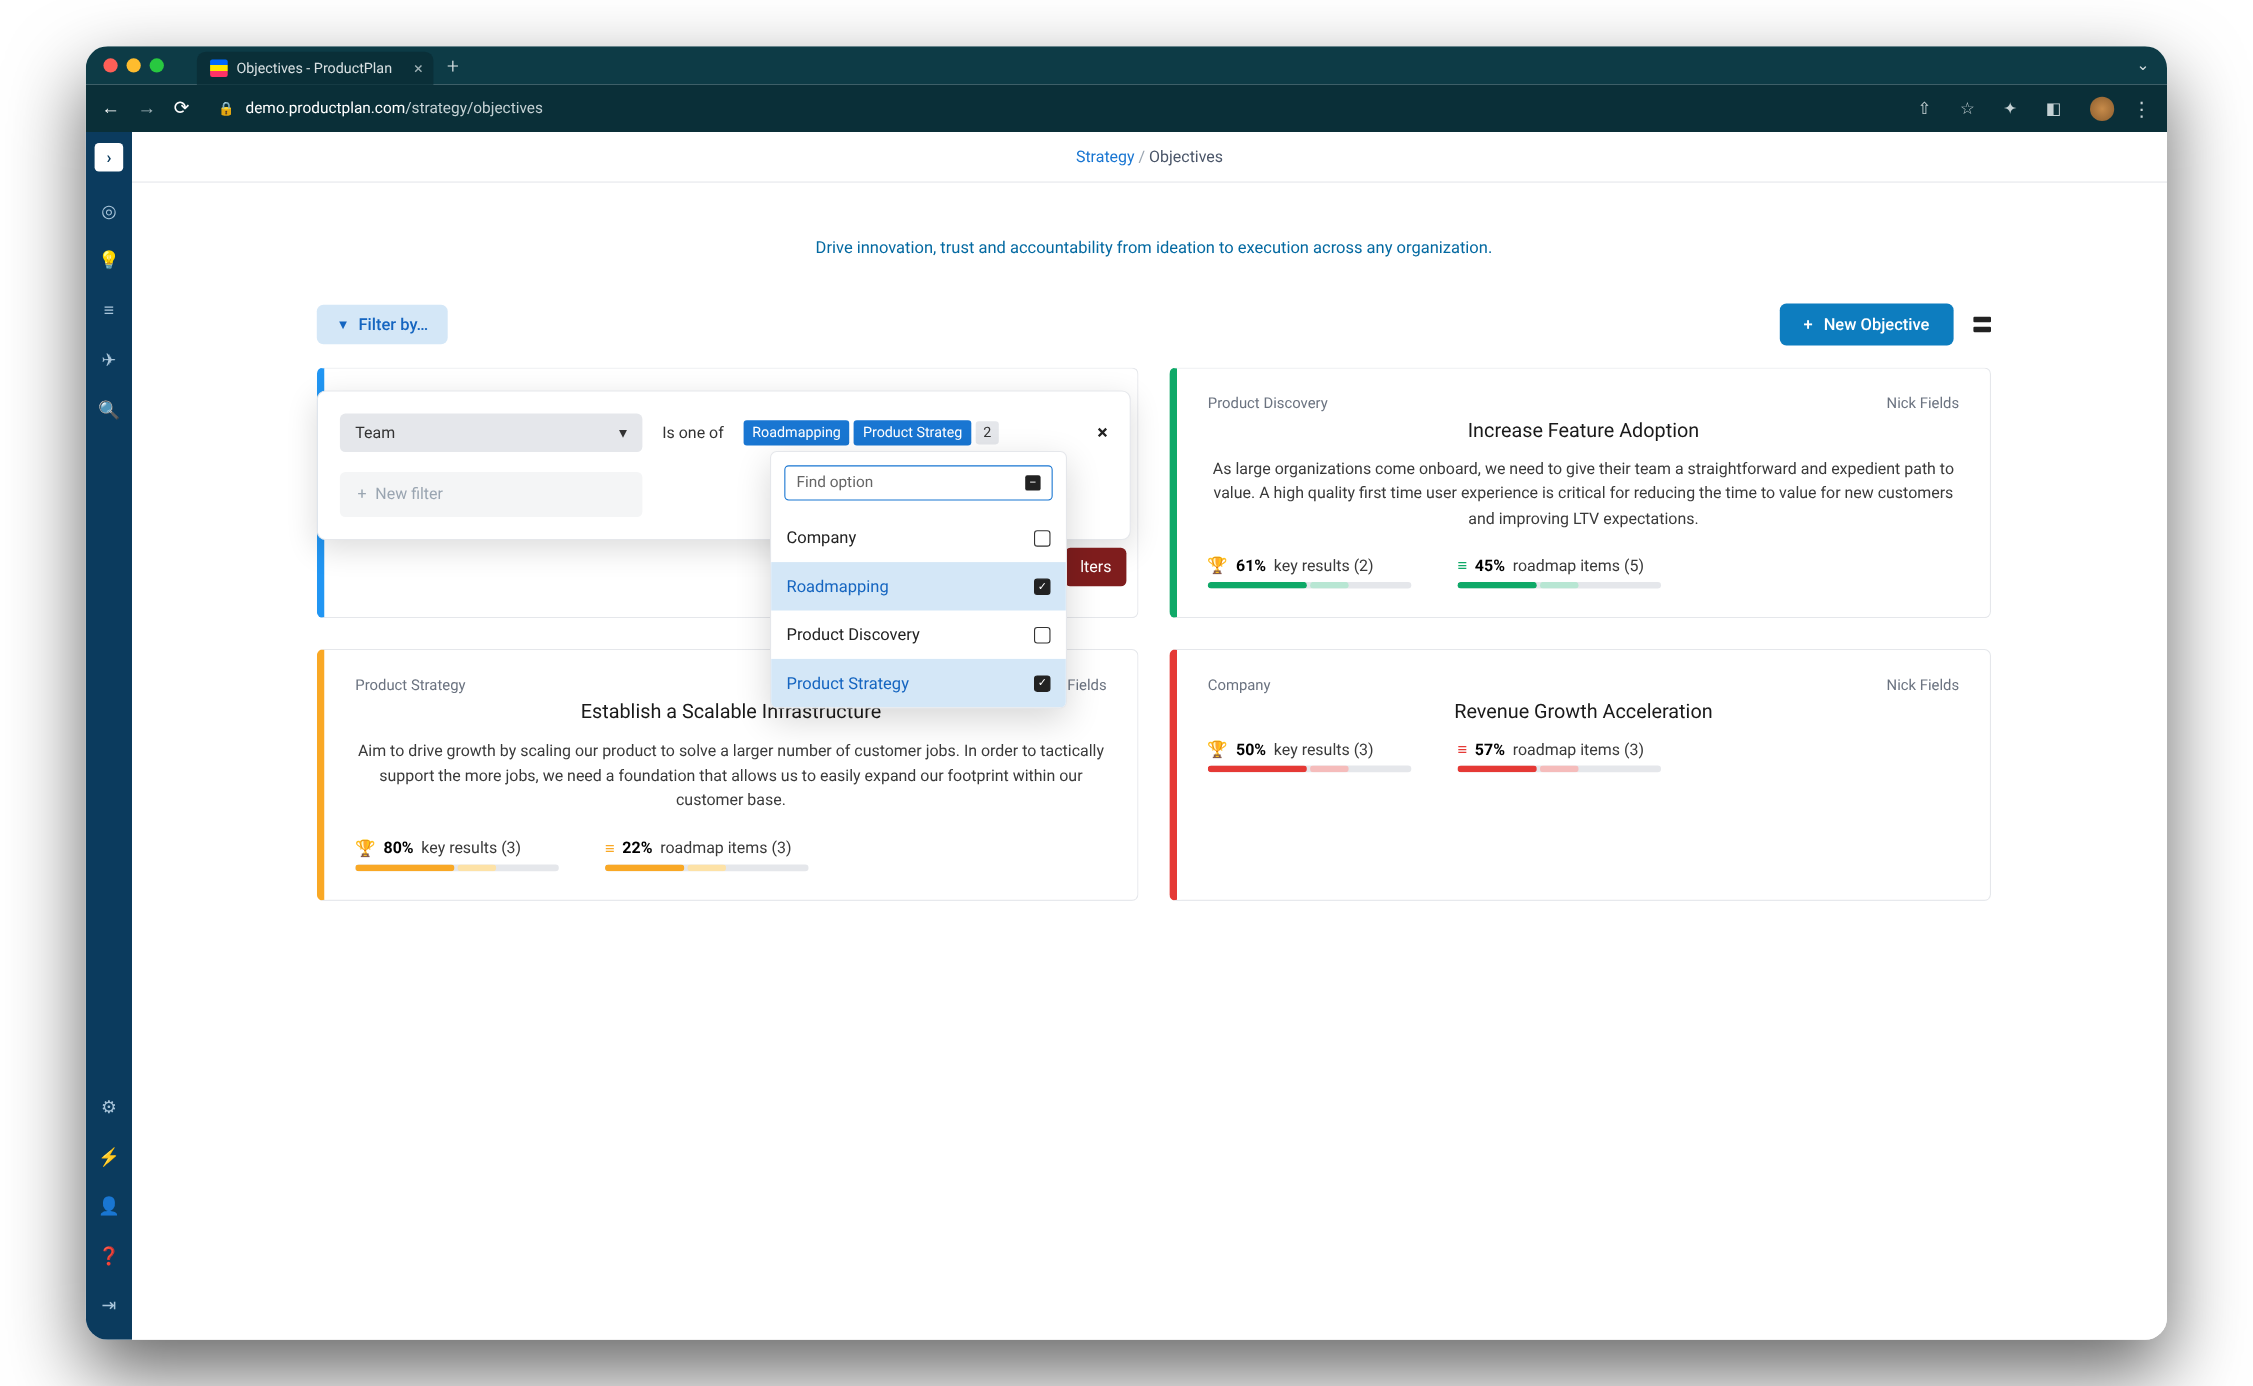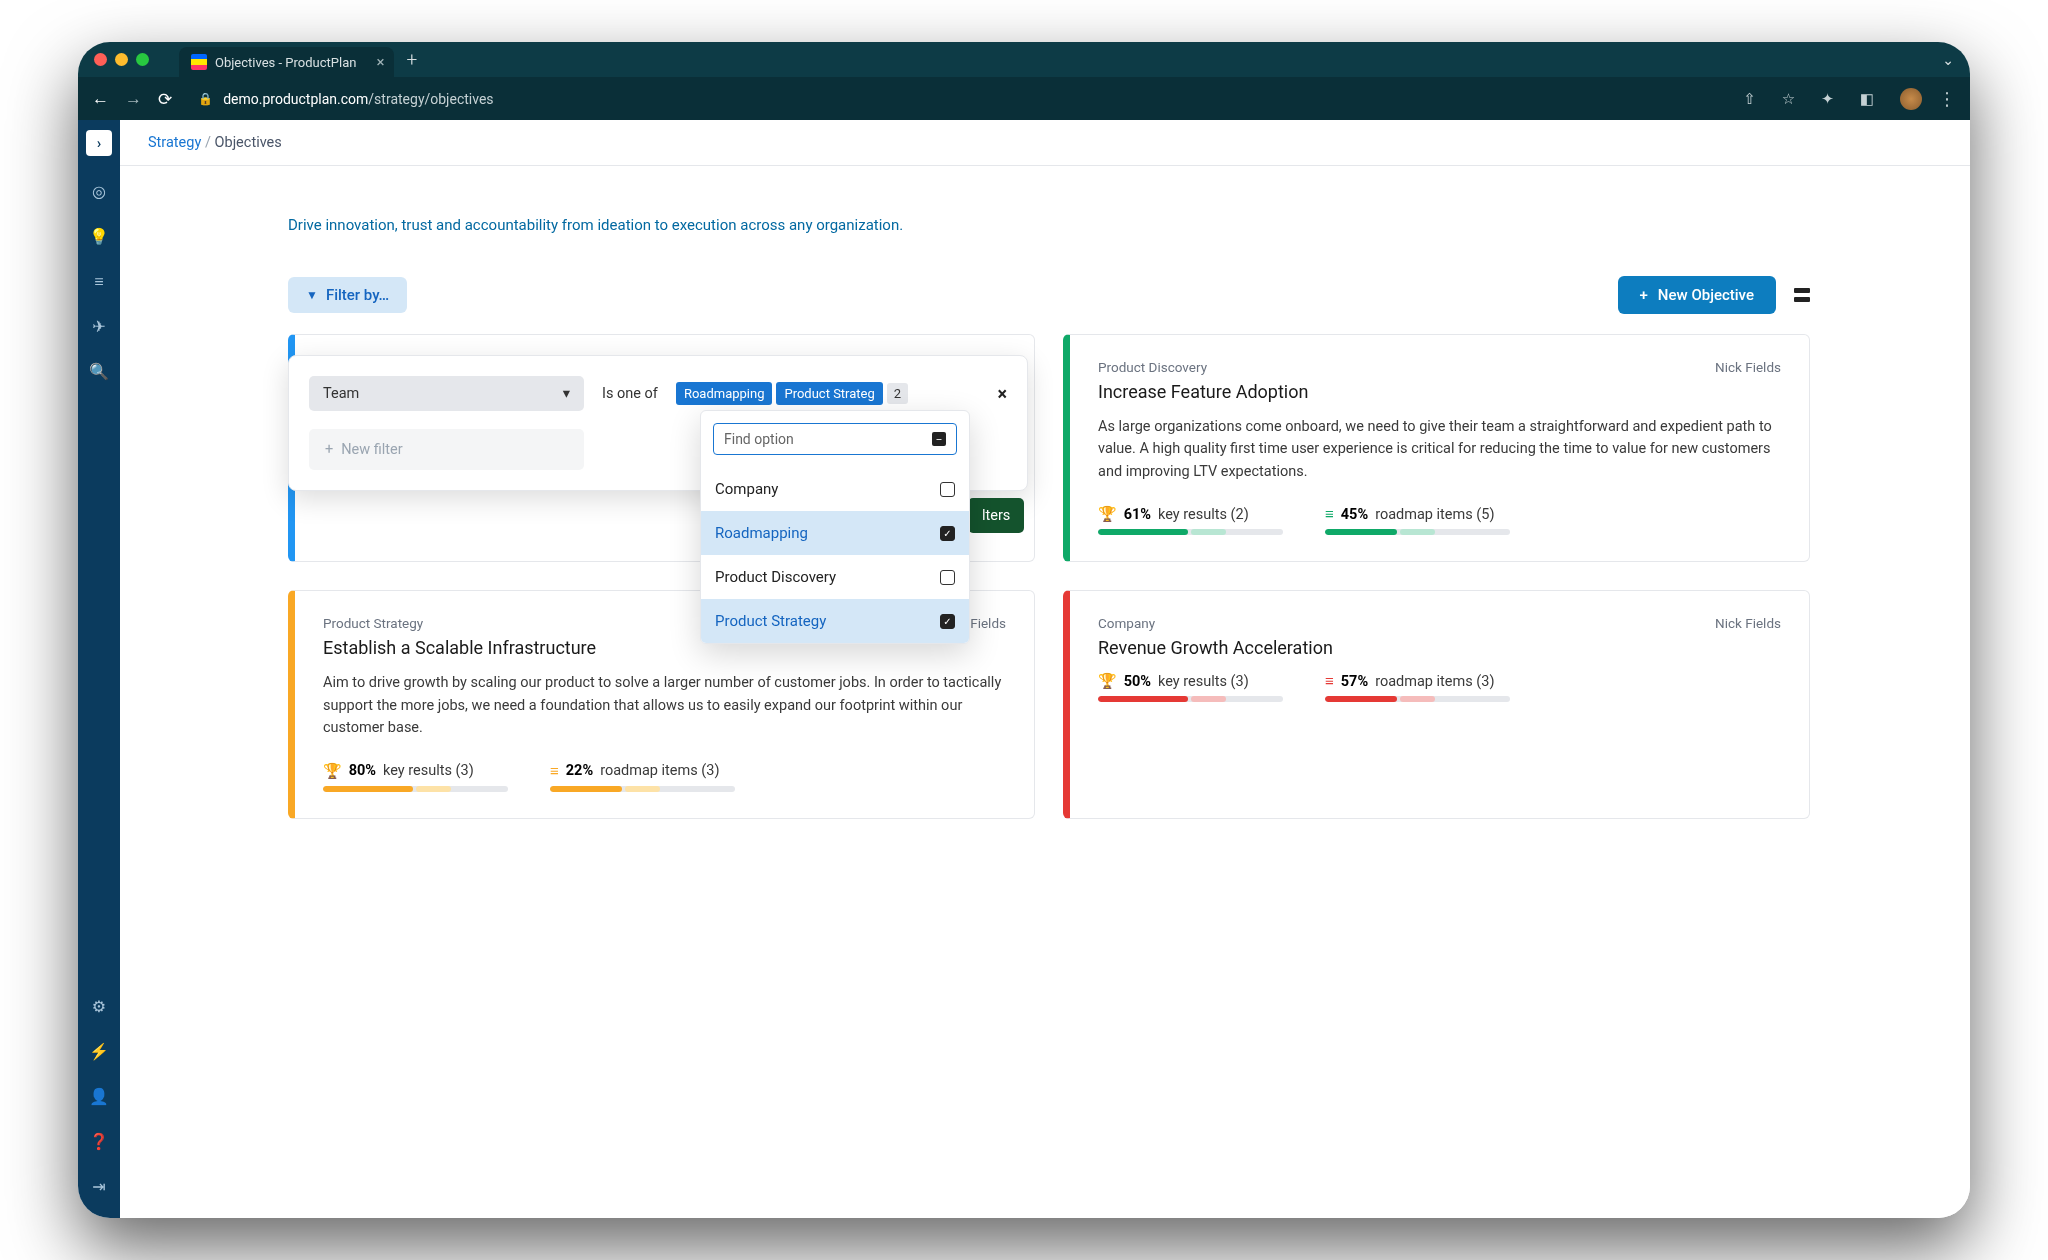--- a/index.html
+++ b/index.html
@@ -1,19 +1,19 @@
 <!DOCTYPE html>
 <html><head>
   <meta charset="utf-8">
   <style>
     * { box-sizing: border-box; margin: 0; padding: 0; }
     body { font-family: -apple-system, BlinkMacSystemFont, 'Segoe UI', Roboto, sans-serif; background: #fff; overflow: hidden; }
     
     .window { width: 2048px; height: 1260px; position: relative; }
-    .inner-frame { position: absolute; left: 78px; top: 42px; right: 78px; bottom: 42px; border-radius: 32px; overflow: hidden; box-shadow: 0 30px 70px rgba(0,0,0,0.6); background: #fff; }
+    .inner-frame { position: absolute; left: 78px; top: 42px; right: 78px; bottom: 42px; border-radius: 20px; overflow: hidden; box-shadow: 0 30px 70px rgba(0,0,0,0.6); background: #fff; }
 
     
     .browser-chrome { background: #0d3b46; height: 35px; display: flex; align-items: center; padding: 0 16px; }
     .traffic-lights { display: flex; gap: 8px; }
     .tl { width: 13px; height: 13px; border-radius: 50%; }
     .tl-red { background: #ff5f57; }
     .tl-yellow { background: #febc2e; }
     .tl-green { background: #28c840; }
     .browser-tab { margin-left: 30px; background: #0a2f38; border-radius: 8px 8px 0 0; padding: 7px 38px 7px 12px; display: flex; align-items: center; gap: 8px; color: #d8e0e2; font-size: 13px; position: relative; height: 30px; align-self: flex-end; }
     .tab-favicon { width: 16px; height: 16px; background: linear-gradient(180deg, #0066ff 33%, #ffe600 33% 66%, #ff3366 66%); border-radius: 2px; }
@@ -32,21 +32,21 @@
     .dots-vert { color: #c5d1d4; font-size: 18px; }
 
     
     .app { display: flex; height: calc(100% - 78px); }
     .sidebar { width: 42px; background: #0b3b5e; display: flex; flex-direction: column; align-items: center; padding-top: 10px; gap: 0; }
     .sidebar-top { display:flex; flex-direction: column; gap: 26px; align-items: center; }
     .sidebar-toggle { width: 26px; height: 26px; background: #fff; border-radius: 4px; display: flex; align-items: center; justify-content: center; color: #0b3b5e; font-size: 15px; font-weight: bold; }
     .sb-icon { color: #a9c5da; font-size: 16px; }
     .sidebar-bottom { margin-top: auto; display:flex; flex-direction: column; gap: 26px; align-items: center; padding-bottom: 22px; }
 
-    .main { flex: 1; background: #fff; overflow: hidden; position: relative; }
+    .main { flex: 1; background: #fff; overflow: hidden; position: relative; text-align: center; }
     .breadcrumb { padding: 14px 28px; border-bottom: 1px solid #e5e7eb; font-size: 14.5px; }
     .breadcrumb .bc-link { color: #1976d2; }
     .breadcrumb .bc-sep { color: #9aa5b1; }
     .breadcrumb .bc-cur { color: #4a5568; }
 
     .content { padding: 32px 160px 0 168px; position: relative; }
     .page-title { font-size: 30px; font-weight: 700; color: #1a1a1a; letter-spacing: -0.3px; }
     .page-sub { margin-top: 18px; font-size: 15px; color: #0369a1; }
 
     .controls { margin-top: 42px; display: flex; align-items: center; gap: 12px; }
@@ -93,21 +93,21 @@
     .new-filter { margin-top: 18px; background:#f4f5f6; border-radius:5px; padding: 12px 16px; width: 275px; color:#9aa5b1; font-size: 14.5px; display:flex; gap:8px; }
 
     .option-popover { position: absolute; left: 580px; top: 290px; width: 270px; background:#fff; border:1px solid #e5e7eb; border-radius: 6px; box-shadow: 0 10px 32px rgba(0,0,0,0.16); z-index: 30; overflow:hidden; }
     .opt-search { margin: 12px; border:1px solid #1976d2; border-radius:4px; padding: 7px 10px; display:flex; justify-content:space-between; align-items:center; font-size:14px; color:#666; }
     .opt-search .sq { width:14px; height:14px; background:#222; border-radius:2px; display:flex; align-items:center; justify-content:center; color:#fff; font-size:10px; }
     .opt-item { padding: 13px 14px; display:flex; justify-content:space-between; align-items:center; font-size:15px; color:#222; }
     .opt-item.sel { background:#d4e7f7; color:#1565c0; }
     .chk { width:15px; height:15px; border:1.5px solid #333; border-radius:3px; display:flex; align-items:center; justify-content:center; color:#fff; font-size:10px; }
     .chk.filled { background:#222; border-color:#222; }
 
-    .apply-pill { position:absolute; left:848px; top:378px; background:#14532d; color:#fff; padding:9px 14px; border-radius:5px; font-size:14.5px; z-index: 25; }
+    .apply-pill { position:absolute; left:848px; top:378px; background:#7f1d1d; color:#fff; padding:9px 14px; border-radius:5px; font-size:14.5px; z-index: 25; }
   </style>
 </head>
 <body>
 
 <div class="window">
   <div class="inner-frame">
 
     <div class="browser-chrome">
       <div class="traffic-lights">
         <div class="tl tl-red"></div>

